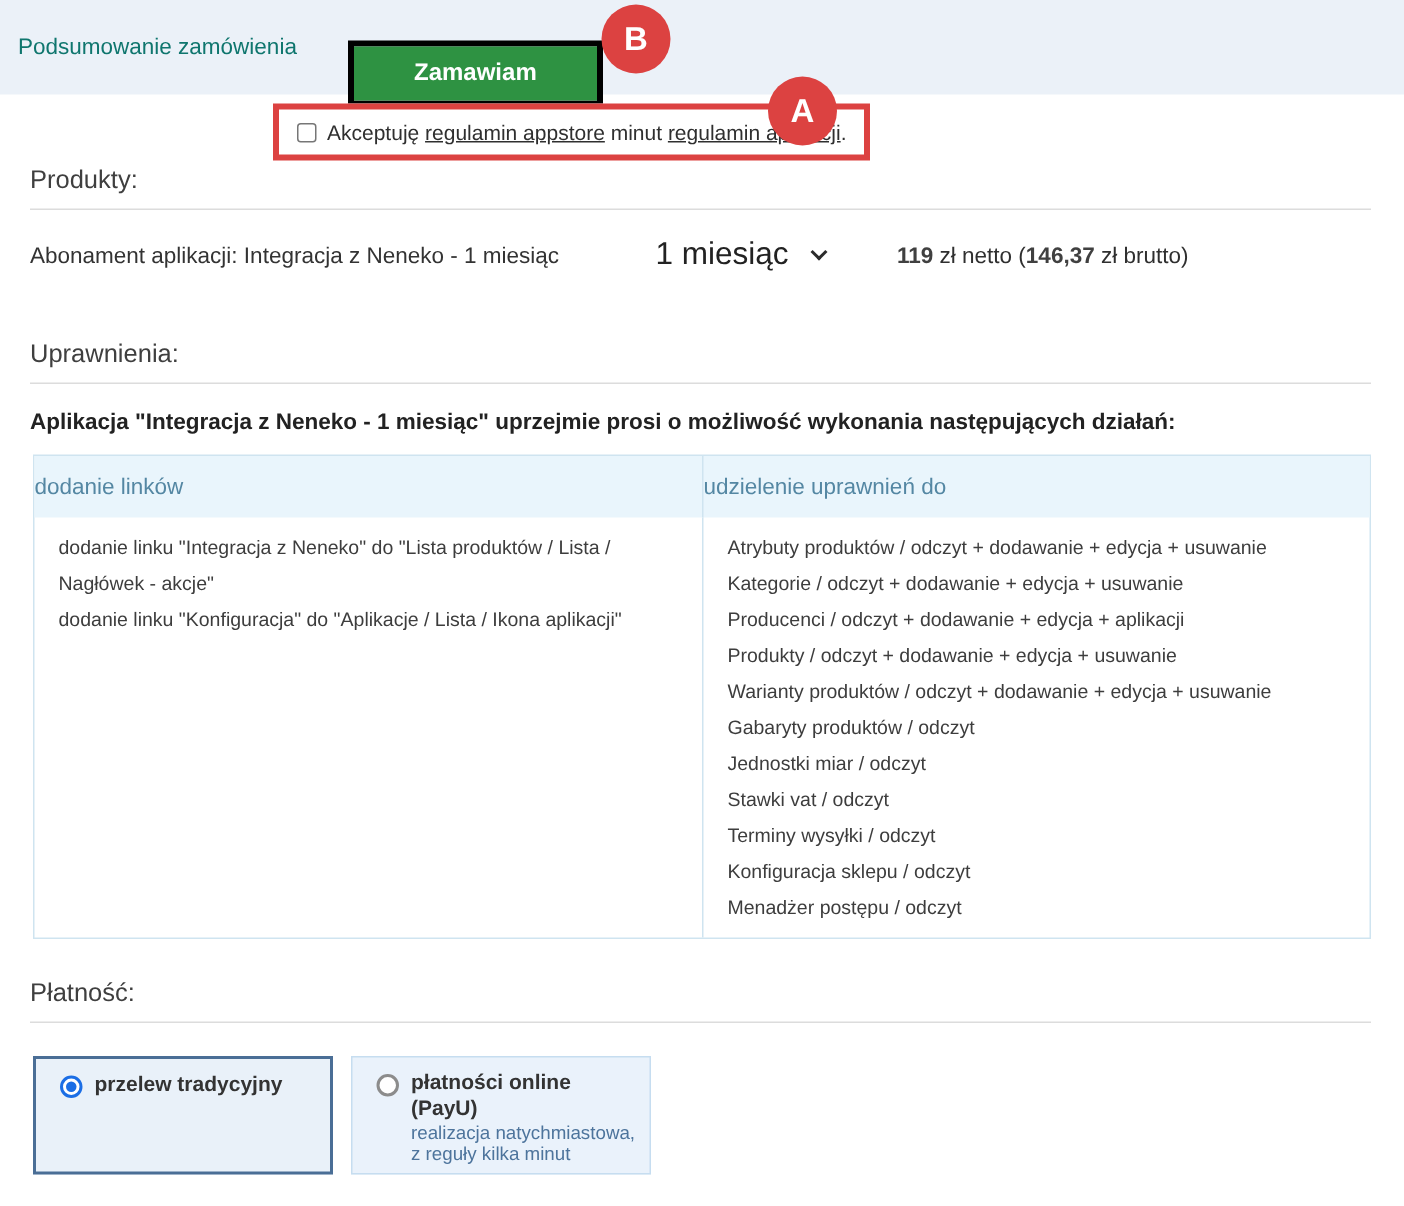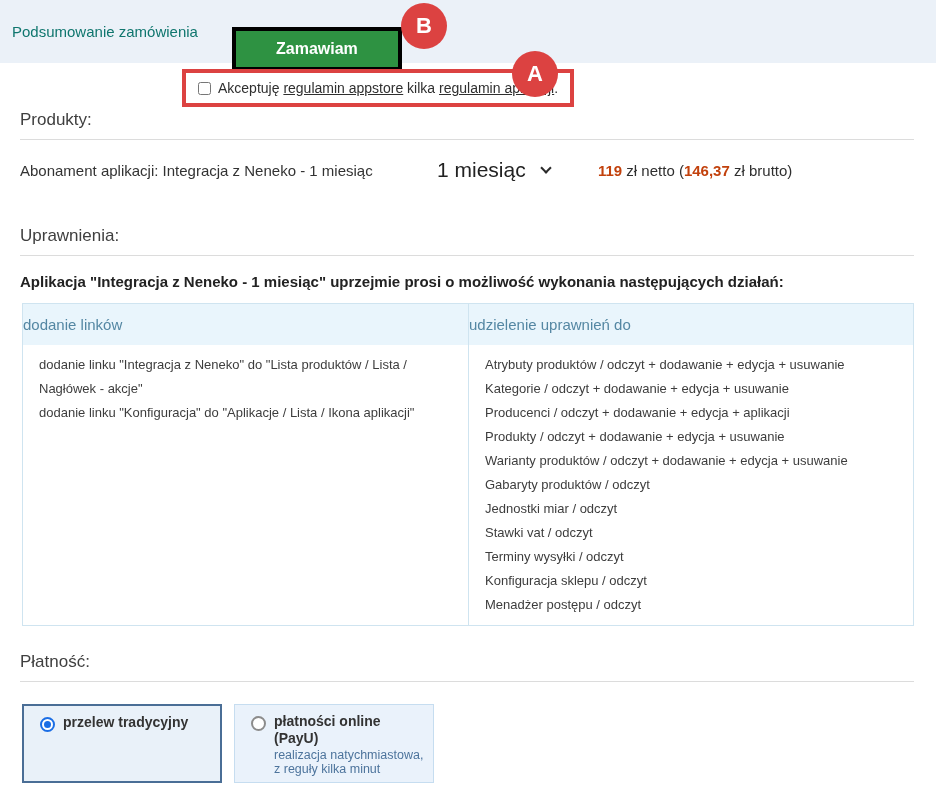--- a/index.html
+++ b/index.html
@@ -88,21 +88,21 @@
     cursor: pointer; font-size: 21px; color: #222;
   }
   .chevron-down {
     width: 8px; height: 8px;
     border-right: 2px solid #2b2b2b;
     border-bottom: 2px solid #2b2b2b;
     transform: rotate(45deg);
     margin-top: -4px;
   }
   .price { font-size: 15px; color: #2f2f2f; }
-  .price b { color: #c2410c; }
+  .price b { color: #404040; }
 
   
   .perm-heading { margin-top: 44px; }
   .perm-intro {
     margin: 17px 22px 0 20px;
     font-size: 15px; font-weight: bold; color: #222;
   }
   .perm-table {
     margin: 13px 22px 0 22px;
     border: 1px solid #cfe4f0;
@@ -165,21 +165,21 @@
   <span class="topbar-title">Podsumowanie zamówienia</span>
 </div>
 
 <div class="order-btn-wrap">
   <button class="order-btn">Zamawiam</button>
 </div>
 <div class="badge badge-b">B</div>
 
 <div class="terms-wrap">
   <input type="checkbox" style="">
-  <span class="terms-text"><span>Akceptuję </span><a>regulamin appstore</a><span> kilka </span><a>regulamin aplikacji</a><span>.</span></span>
+  <span class="terms-text"><span>Akceptuję </span><a>regulamin appstore</a><span> minut </span><a>regulamin aplikacji</a><span>.</span></span>
 </div>
 <div class="badge badge-a">A</div>
 
 <div class="content">
 
   <h2 class="section-heading">Produkty:</h2>
   <div class="product-row">
     <span class="product-name">Abonament aplikacji: Integracja z Neneko - 1 miesiąc</span>
     <span class="duration-select">
       <span>1 miesiąc</span>

